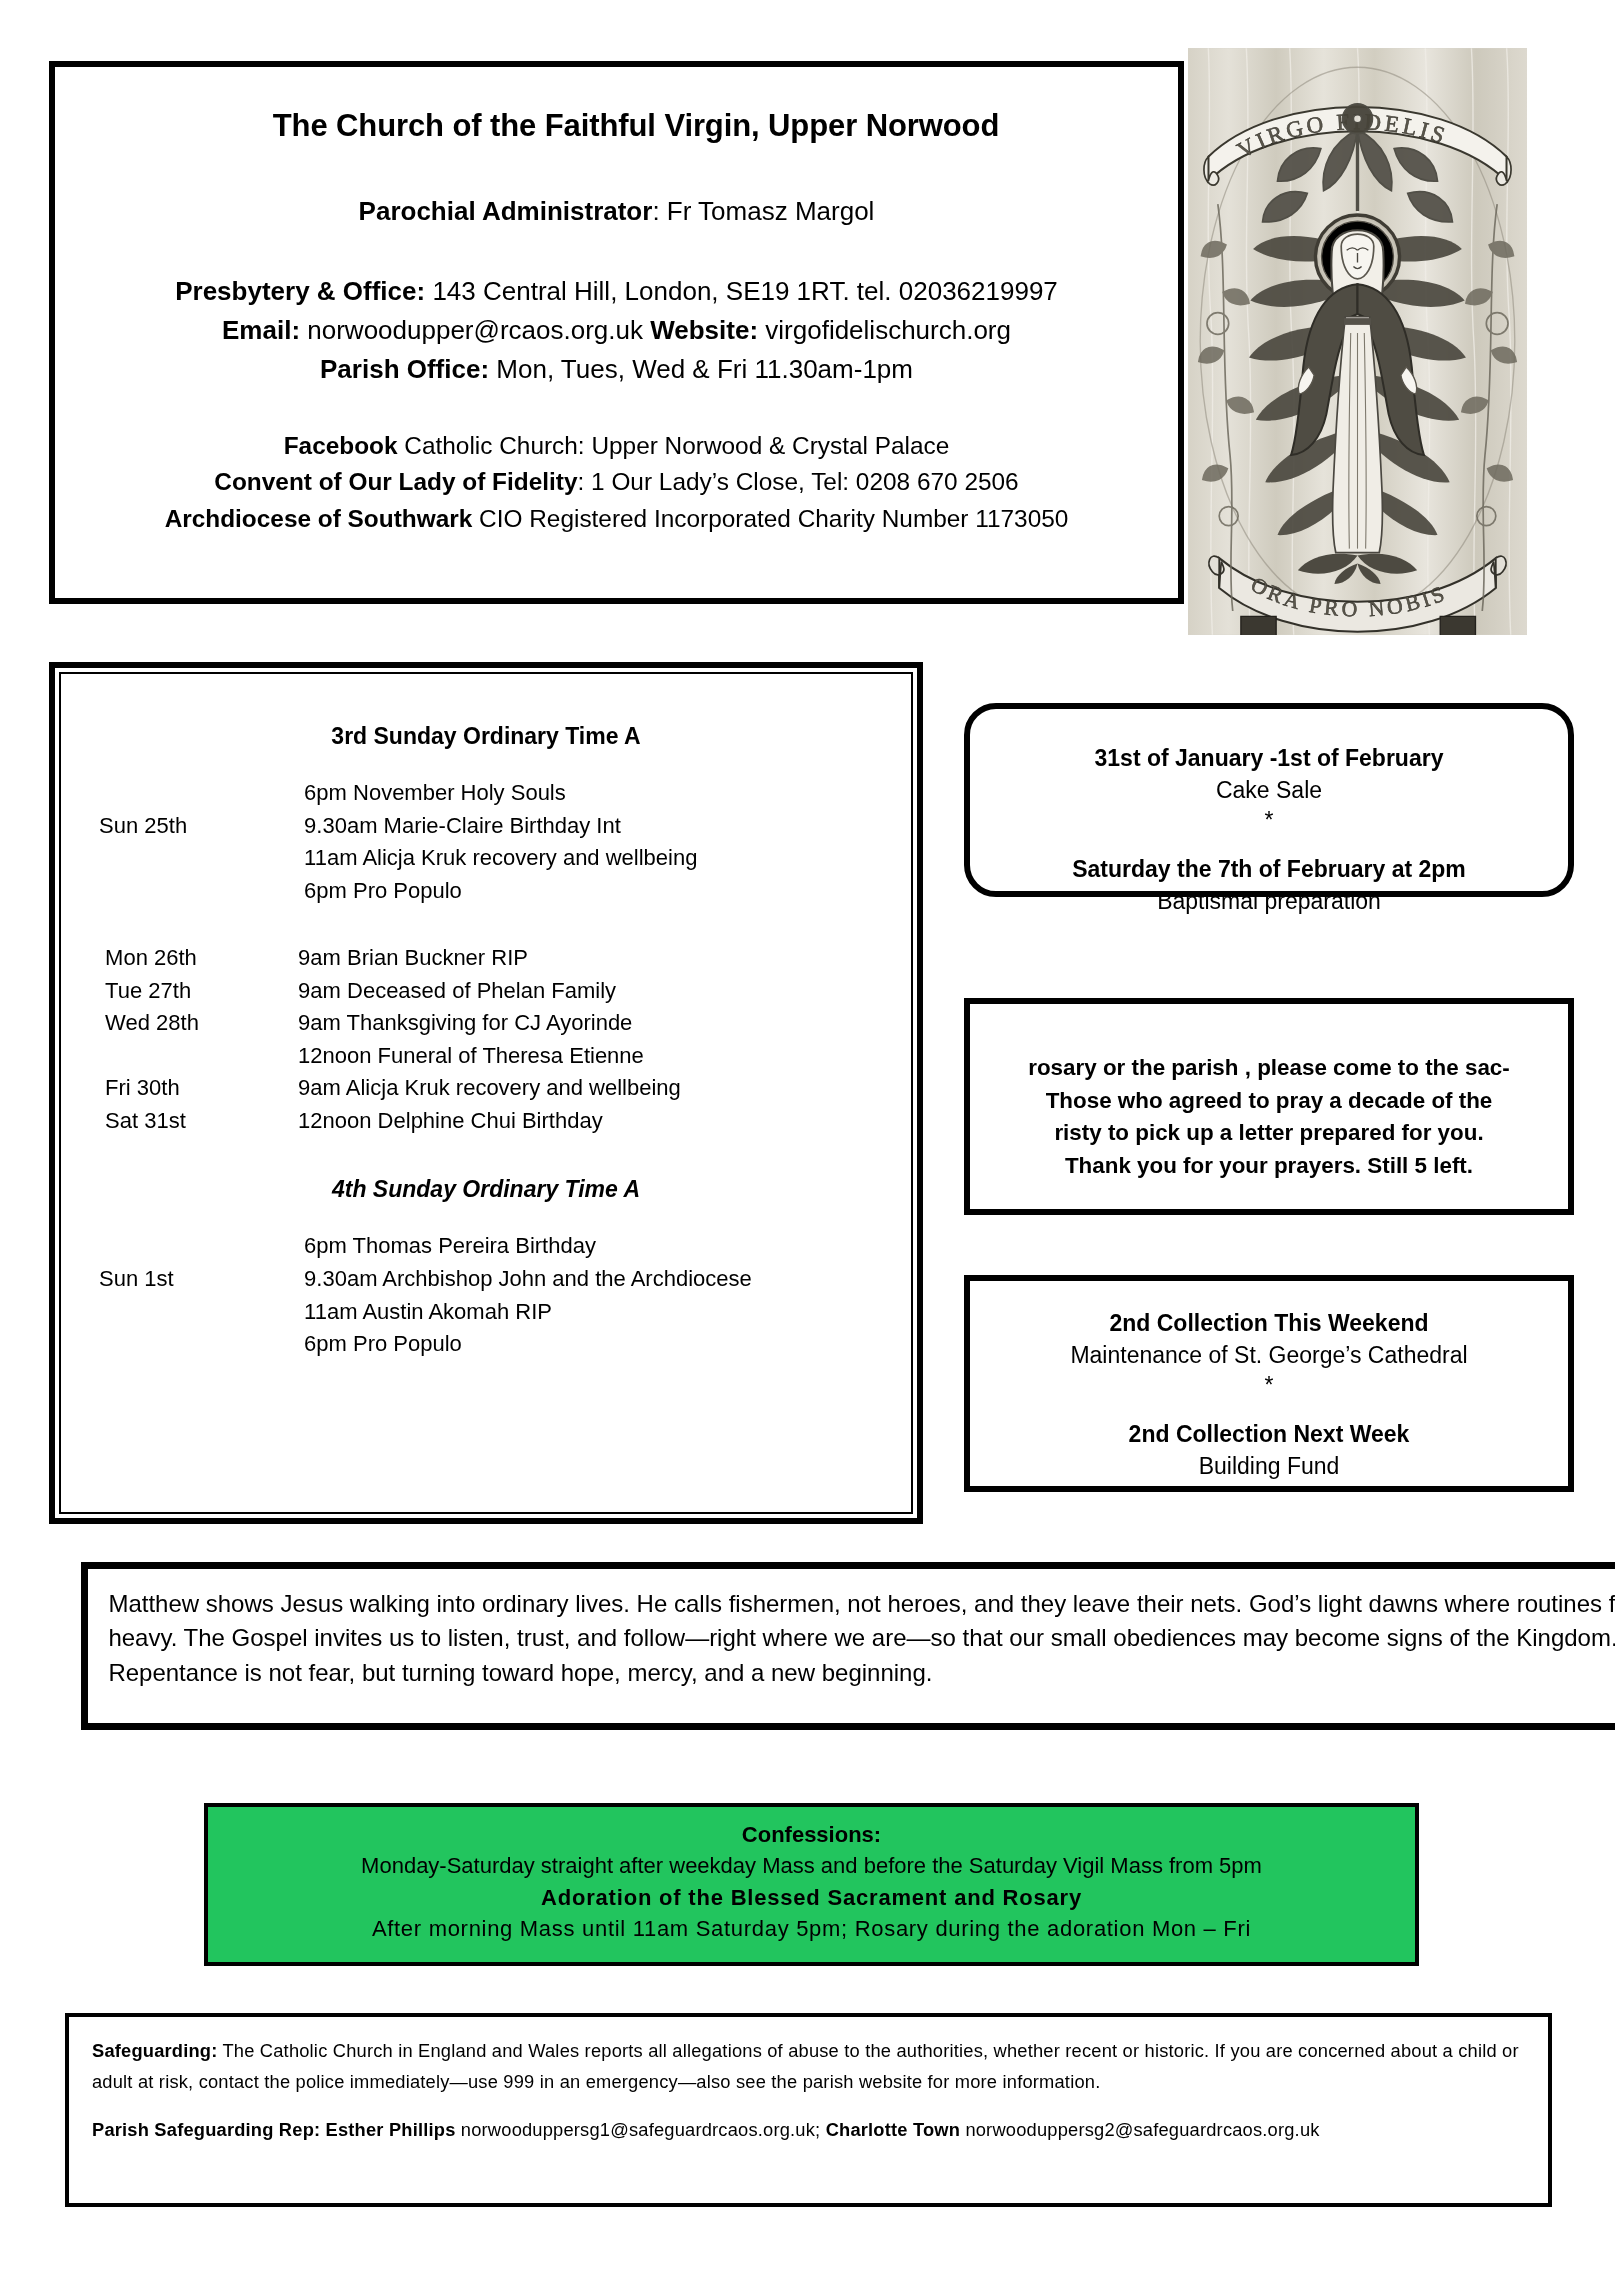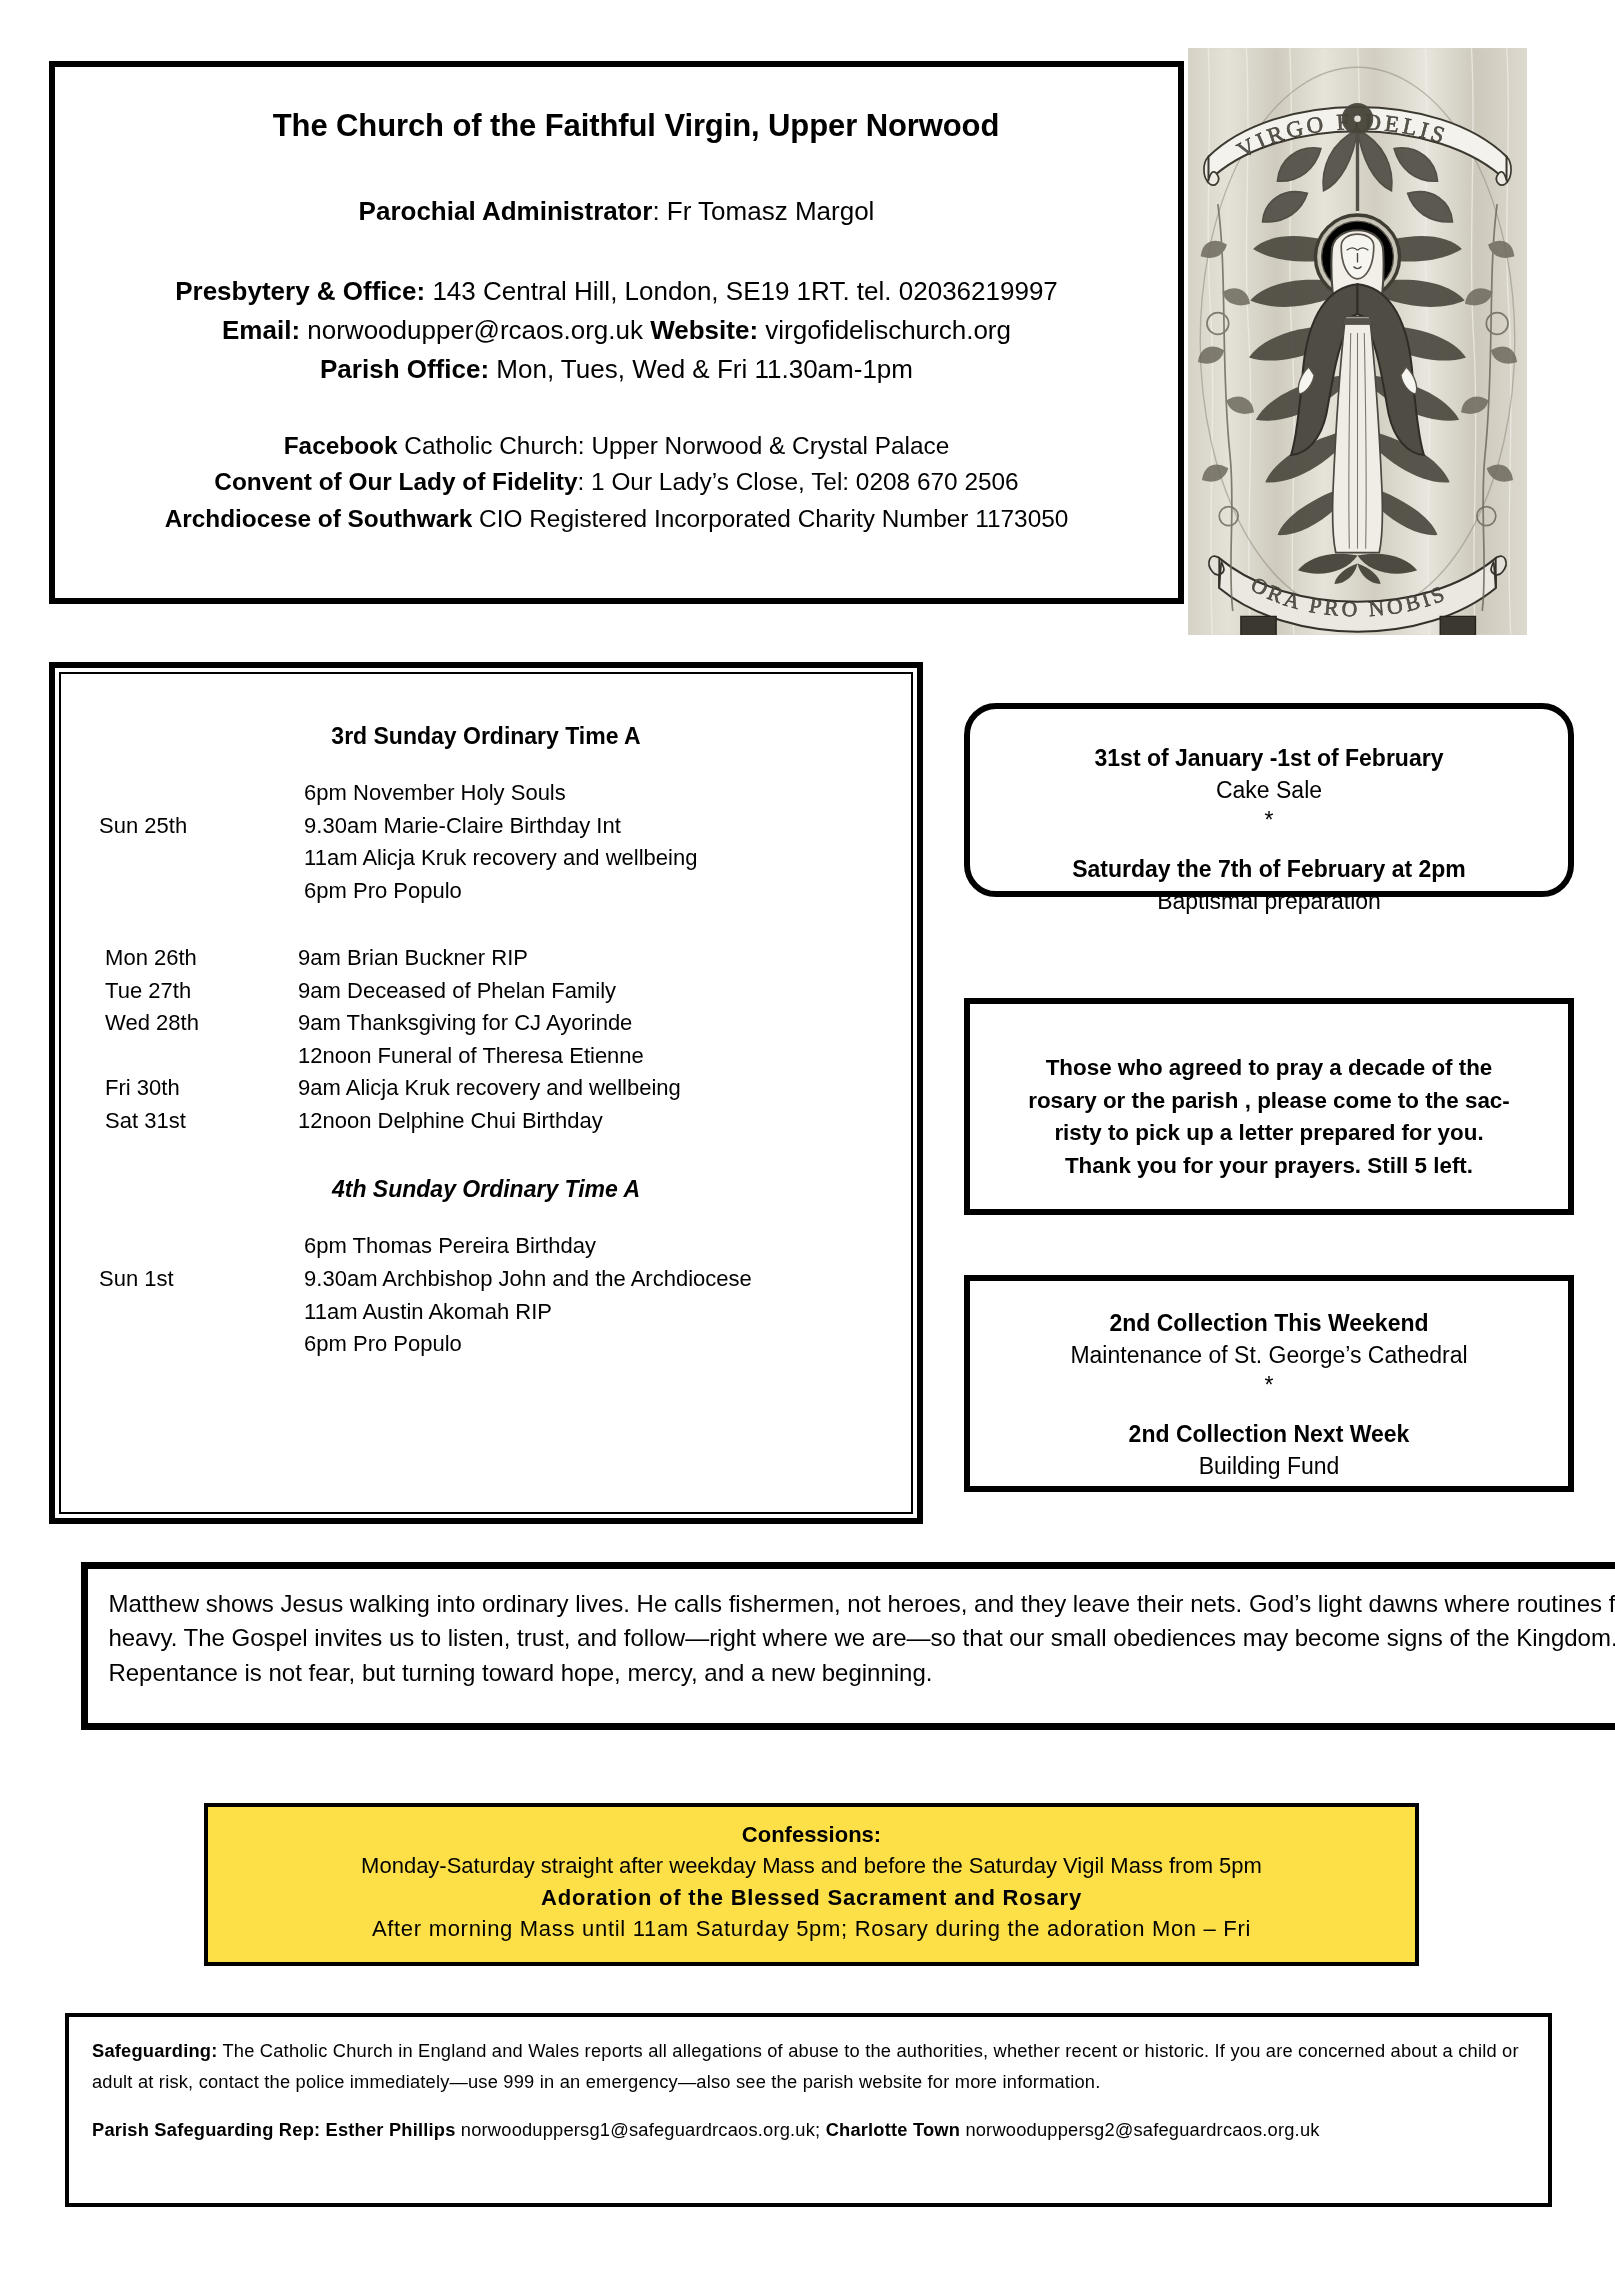--- a/index.html
+++ b/index.html
@@ -161,21 +161,21 @@
 
   
   .confession-box {
     position: absolute;
     left: 204px;
     top: 1803px;
     width: 1215px;
     height: 163px;
     border: 4.1px solid #000;
     box-sizing: border-box;
-    background: #fde047;
+    background: #22c55e;
     text-align: center;
     padding-top: 12.2px;
   }
   .cf-title { font-weight: bold; font-size: 22px; line-height: 1.42; }
   .cf-line { font-size: 22px; line-height: 1.42; }
   .cf-bold-sp { font-weight: bold; font-size: 22px; letter-spacing: 0.8px; line-height: 1.42; }
   .cf-sp { font-size: 22px; letter-spacing: 0.7px; line-height: 1.42; }
 
   
   .safeguard-box {
@@ -454,22 +454,22 @@
   <div class="side-box" id="notice-box-events">
     <div class="nb-bold">31st of January -1st of February</div>
     <div class="nb-plain">Cake Sale</div>
     <div class="nb-star">*</div>
     <div class="nb-gap"></div>
     <div class="nb-bold">Saturday the 7th of February at 2pm</div>
     <div class="nb-plain">Baptismal preparation</div>
   </div>
 
   <div class="side-box" id="notice-box-rosary">
+    <div class="rosary-text">rosary  or the parish , please come to the sac-</div>
     <div class="rosary-text">Those who agreed to pray a decade of the</div>
-    <div class="rosary-text">rosary  or the parish , please come to the sac-</div>
     <div class="rosary-text">risty to pick up a letter prepared for you.</div>
     <div class="rosary-text">Thank you for your prayers. Still 5 left.</div>
   </div>
 
   <div class="side-box" id="notice-box-collection">
     <div class="nb-bold">2nd Collection This Weekend</div>
     <div class="nb-plain">Maintenance of St. George’s Cathedral</div>
     <div class="nb-star">*</div>
     <div class="nb-gap"></div>
     <div class="nb-bold">2nd  Collection Next Week</div>

